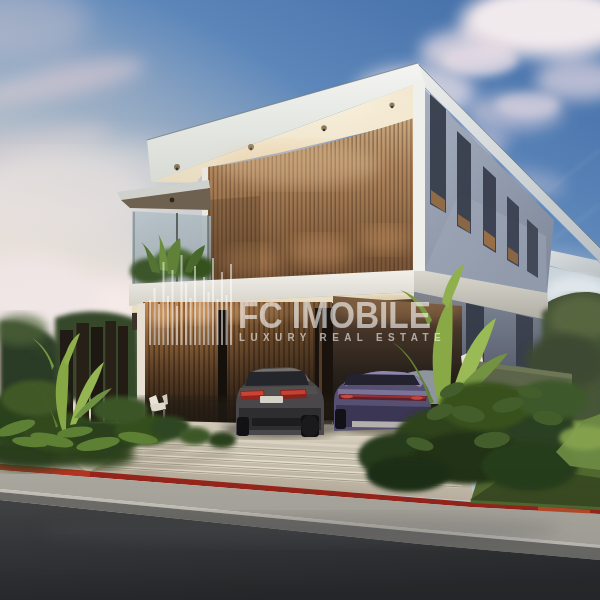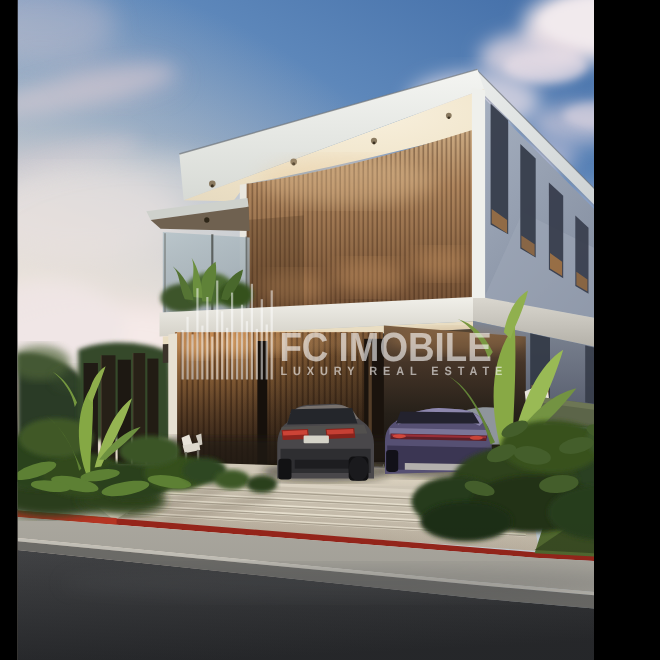--- a/index.html
+++ b/index.html
@@ -1,16 +1,16 @@
 <!DOCTYPE html>
 <html><head>
 <meta charset="utf-8">
 <style>
   html,body{margin:0;padding:0;background:#000;}
-  #scene{width:524px;height:600px;position:relative;overflow:hidden;font-family:"Liberation Sans",sans-serif;padding-left:16px;}
+  #scene{width:600px;height:600px;position:relative;overflow:hidden;font-family:"Liberation Sans",sans-serif;}
 </style>
 </head>
 <body>
 <div id="scene">
 <svg width="600" height="600" viewBox="0 0 600 600" xmlns="http://www.w3.org/2000/svg">
 <defs>
   <linearGradient id="sky" x1="0.78" y1="0" x2="0.25" y2="1">
     <stop offset="0" stop-color="#4671aa"></stop>
     <stop offset="0.22" stop-color="#5d87ba"></stop>
     <stop offset="0.45" stop-color="#8fa9c6"></stop>

